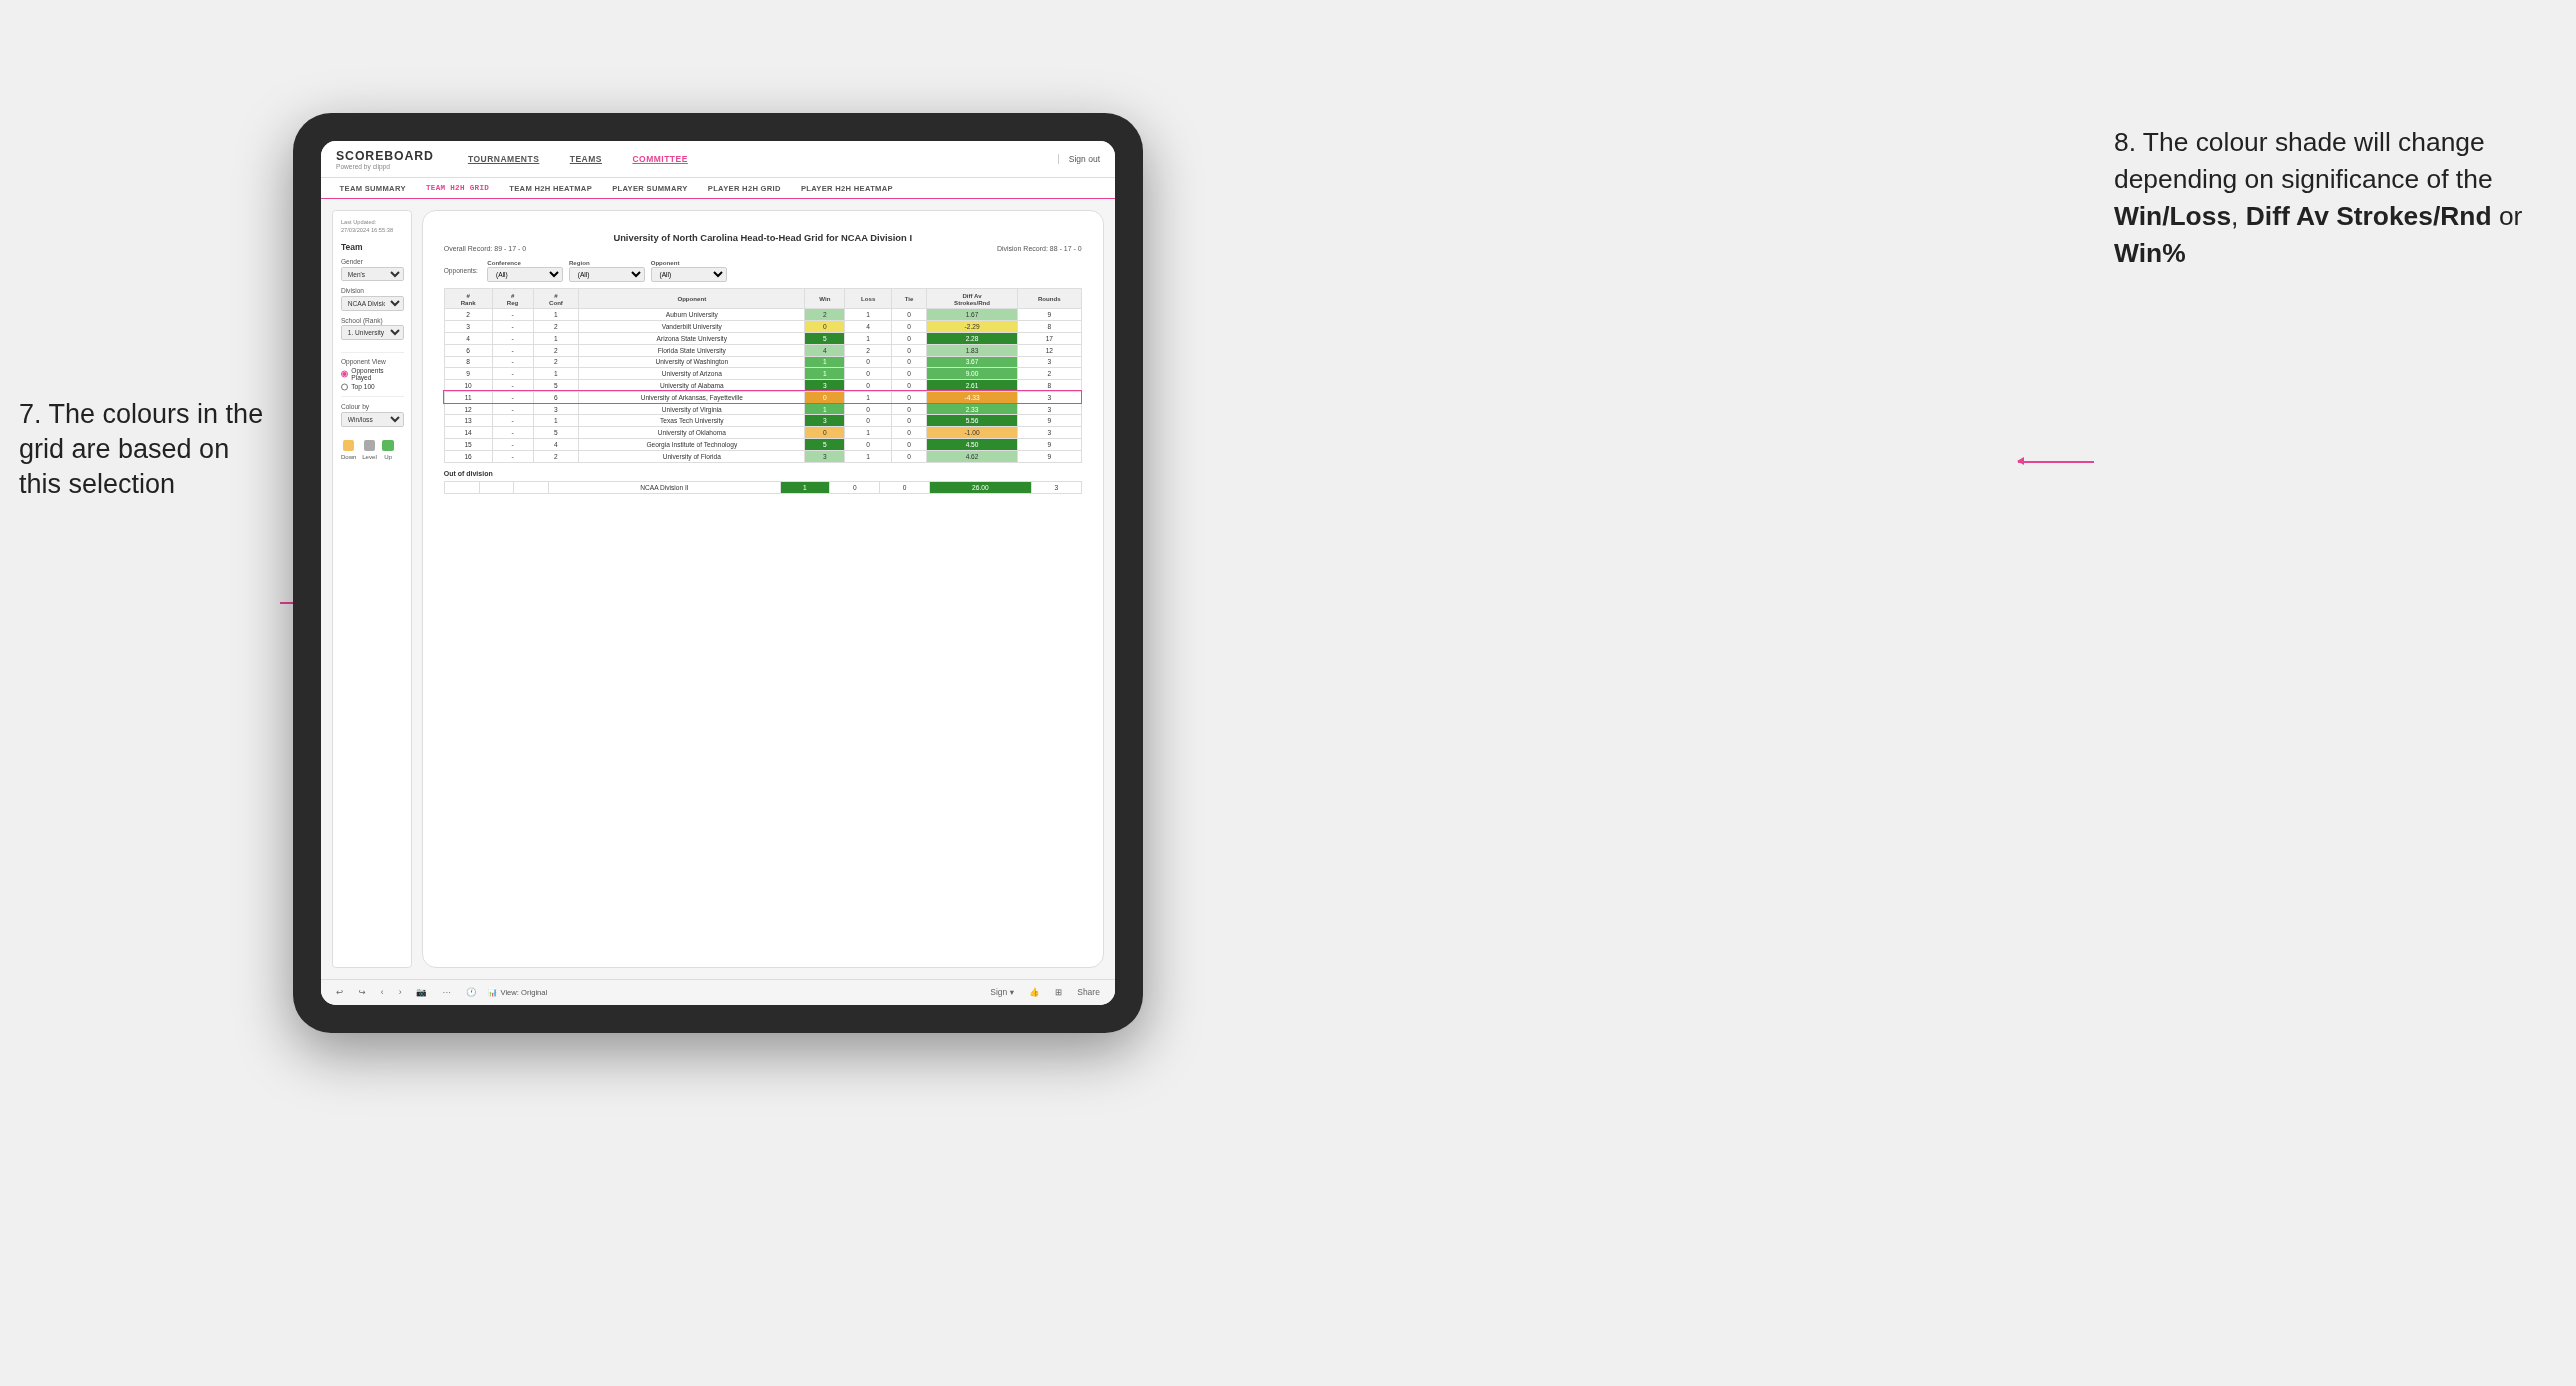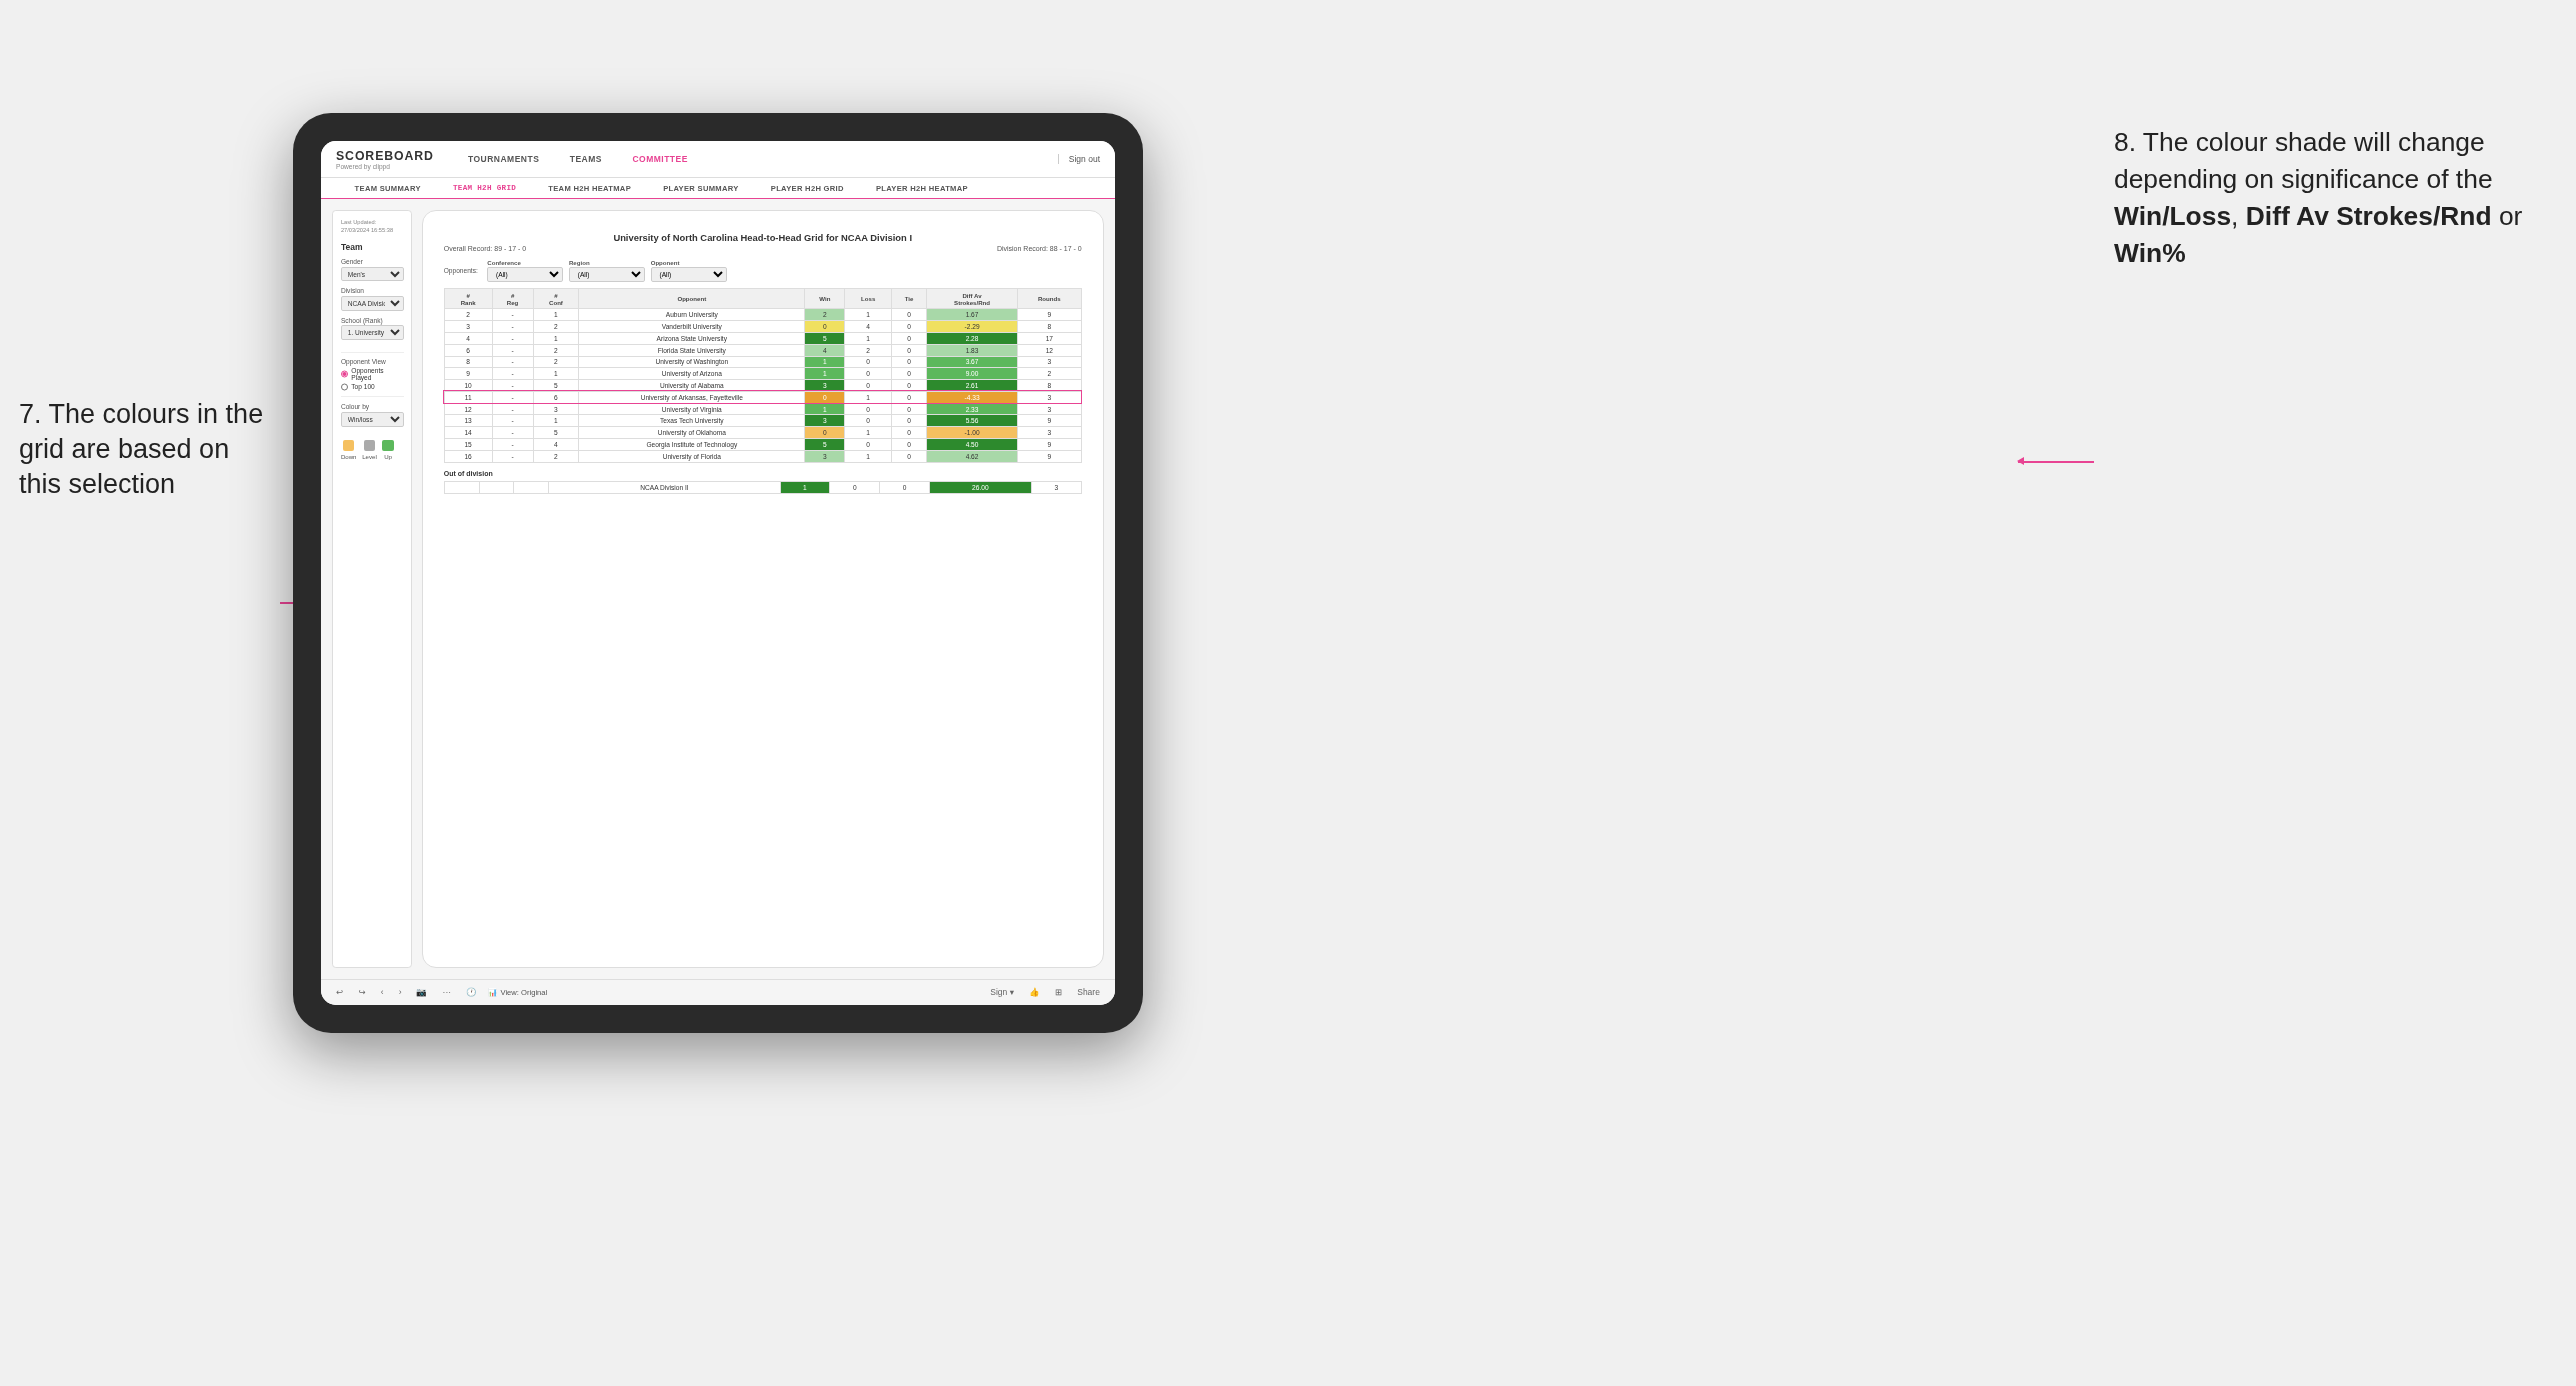--- a/index.html
+++ b/index.html
@@ -63,43 +63,44 @@
       color: #888;
     }
 
     .nav-item {
       font-size: 8.5px;
       color: #555;
       cursor: pointer;
       padding: 3.8px 5.7px;
       font-weight: 600;
       letter-spacing: 0.5px;
+      text-decoration: underline;
     }
 
     .nav-item.active {
       color: #e84393;
     }
 
     .nav-spacer { flex: 1; }
 
     .sign-out {
       font-size: 8.5px;
       color: #555;
       cursor: pointer;
       border-left: 0.9px solid #ccc;
       padding-left: 9.4px;
     }
 
     
     .sub-nav {
       background: #fff;
       border-bottom: 1.9px solid #e84393;
-      padding: 0 26px;
-      display: flex;
-      gap: 17px;
+      padding: 0 11px;
+      display: flex;
+      gap: 5px;
     }
 
     .sub-tab {
       font-size: 7.6px;
       padding: 5.7px 7.6px;
       color: #555;
       cursor: pointer;
       font-weight: 600;
       letter-spacing: 0.3px;
       border-bottom: 1.9px solid transparent;

